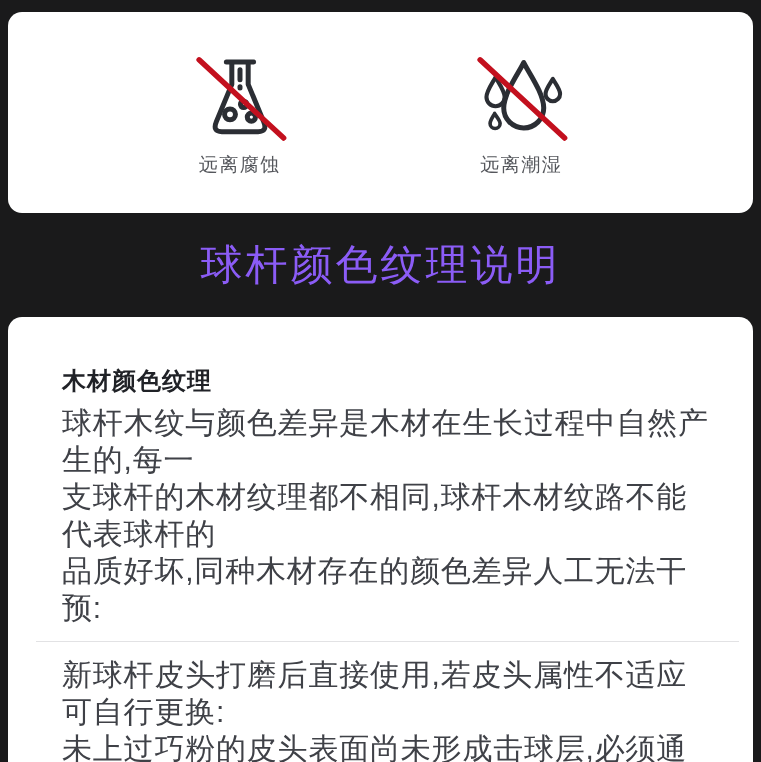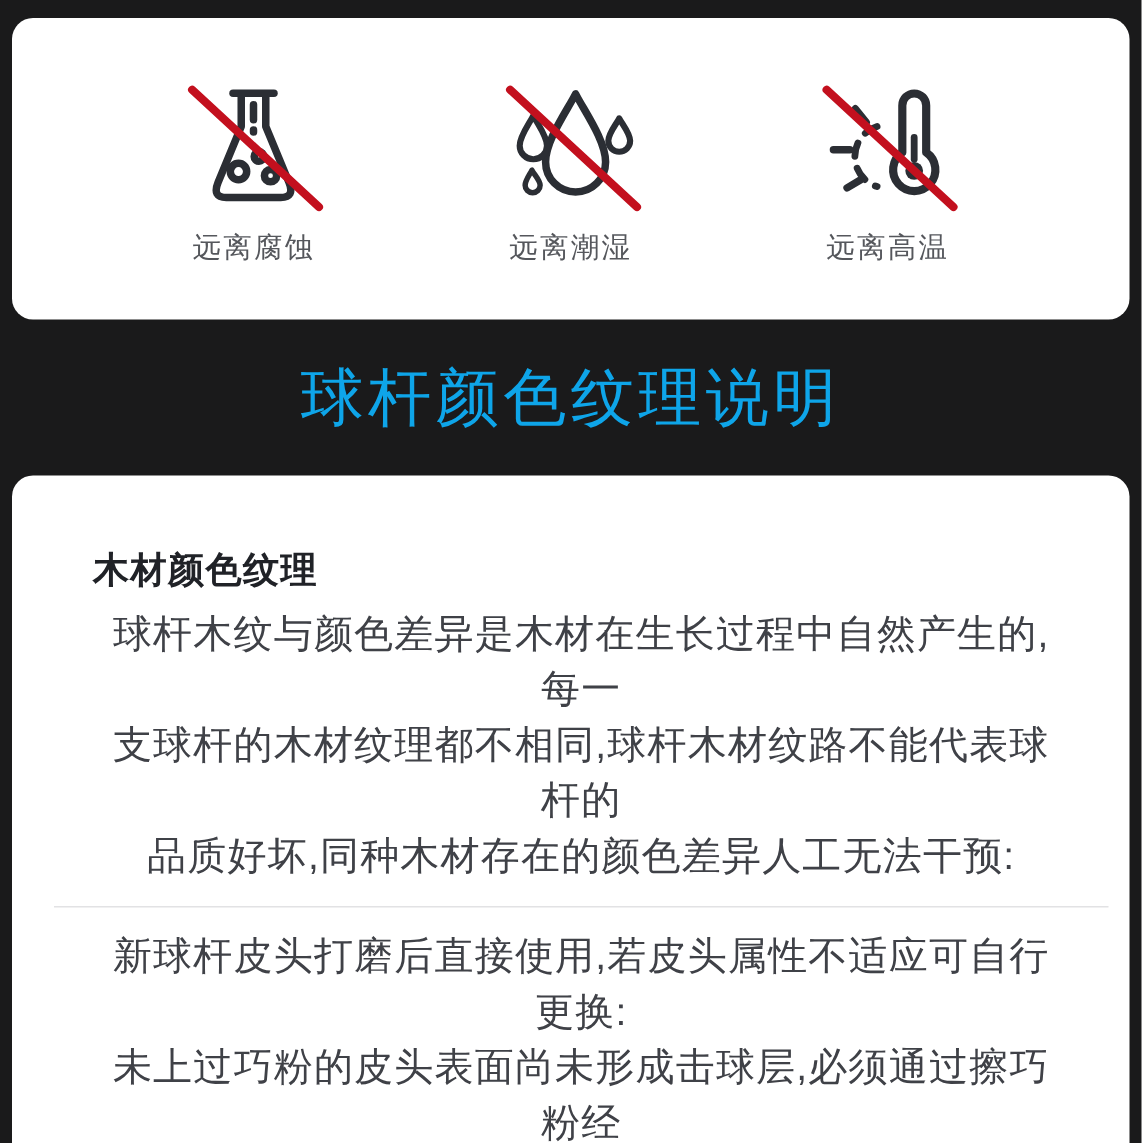--- a/index.html
+++ b/index.html
@@ -39,21 +39,21 @@
 
   
   .title-band {
     height: 104px;
     display: flex;
     align-items: center;
     justify-content: center;
   }
   .section-title {
     margin: 0;
-    color: #0ea5e9;
+    color: #8b5cf6;
     font-size: 42px;
     font-weight: 500;
     letter-spacing: 3px;
     font-family: Liberation Mono, monospace;
   }
 
   
   .info-card {
     margin: 0 8px;
     height: 445px;
@@ -66,26 +66,25 @@
   .info-heading {
     margin: 0;
     font-size: 24px;
     line-height: 32px;
     font-weight: 700;
     color: #202227;
     letter-spacing: 1px;
   }
   .info-body {
     margin: 7px 0 0 0;
-    font-size: 26px;
+    font-size: 30px;
     line-height: 37px;
     color: #3f4147;
     letter-spacing: 0.8px;
     white-space: pre-line;
-    text-align: center;
   }
   .info-divider {
     border: none;
     border-top: 1px solid #e2e2e4;
     margin: 15px -26px 14px -26px;
   }
 </style>
 </head>
 <body>
 
@@ -116,35 +115,20 @@
           <path stroke-width="4.5" d="M27 32 C24 38 17 47 17 54 A10 10 0 0 0 37 54 C37 47 30 38 27 32 Z"></path>
           <path stroke-width="4.5" d="M90 34 C88 38 82 45 82 50.5 A8 8 0 0 0 98 50.5 C98 45 92 38 90 34 Z"></path>
           <path stroke-width="4" d="M26 72 C24.5 75 21 79.5 21 83 A5.5 5.5 0 0 0 32 83 C32 79.5 27.5 75 26 72 Z"></path>
         </g>
         <path d="M10 13 L103 99" stroke="#c3101e" stroke-width="6" stroke-linecap="round" fill="none"></path>
       </svg>
       <span class="care-label">远离潮湿</span>
     </div>
 
 
-    <div class="care-item">
-      <svg width="100" height="100" viewBox="0 0 110 110">
-        <g fill="none" stroke="#2b2e34" stroke-linecap="round" stroke-linejoin="round">
-          <path stroke-width="6" d="M65.5 24.5 A8.75 8.75 0 0 1 83 24.5 V59 A15.5 15.5 0 1 1 65.5 59 Z"></path>
-          <path stroke-width="5" d="M74.2 48 V64"></path>
-          <path stroke-width="5.5" d="M15 57 H27"></path>
-          <path stroke-width="5.5" d="M31 27 L39 37"></path>
-          <path stroke-width="5.5" d="M25 85 L35 79"></path>
-          <path stroke-width="5" stroke-dasharray="10 9" d="M47 40 A23 23 0 0 0 47 84"></path>
-        </g>
-        <circle cx="74.2" cy="72.5" r="6.5" fill="#2b2e34"></circle>
-        <path d="M10 13 L103 99" stroke="#c3101e" stroke-width="6" stroke-linecap="round" fill="none"></path>
-      </svg>
-      <span class="care-label">远离高温</span>
-    </div>
 
   </section>
 
   <div class="title-band">
     <h1 class="section-title">球杆颜色纹理说明</h1>
   </div>
 
   <section class="info-card">
 
     <div class="info-section">

